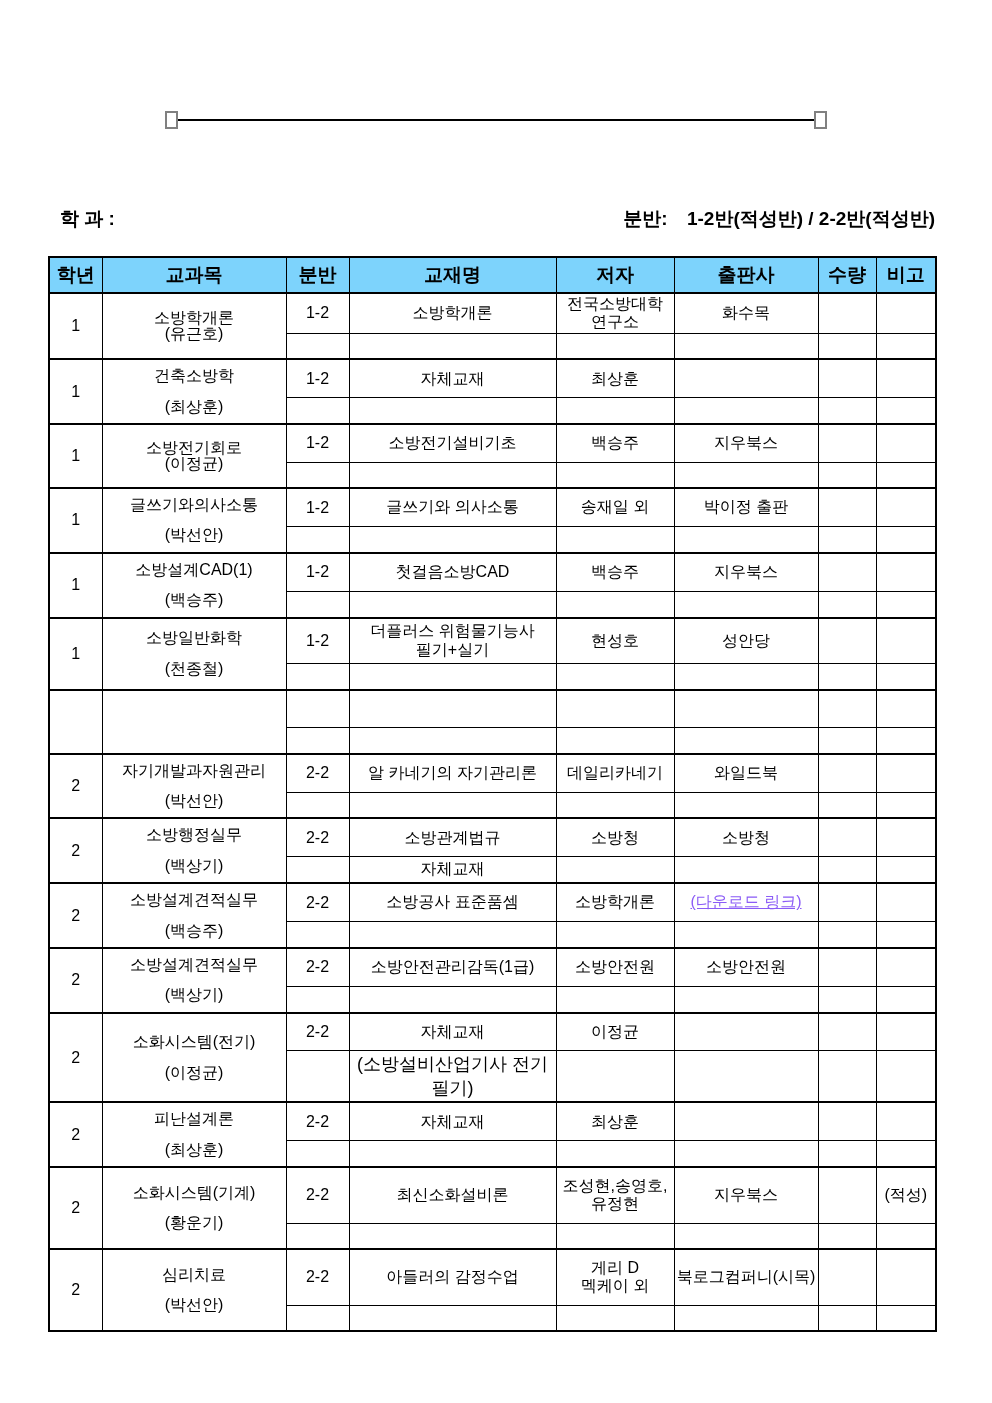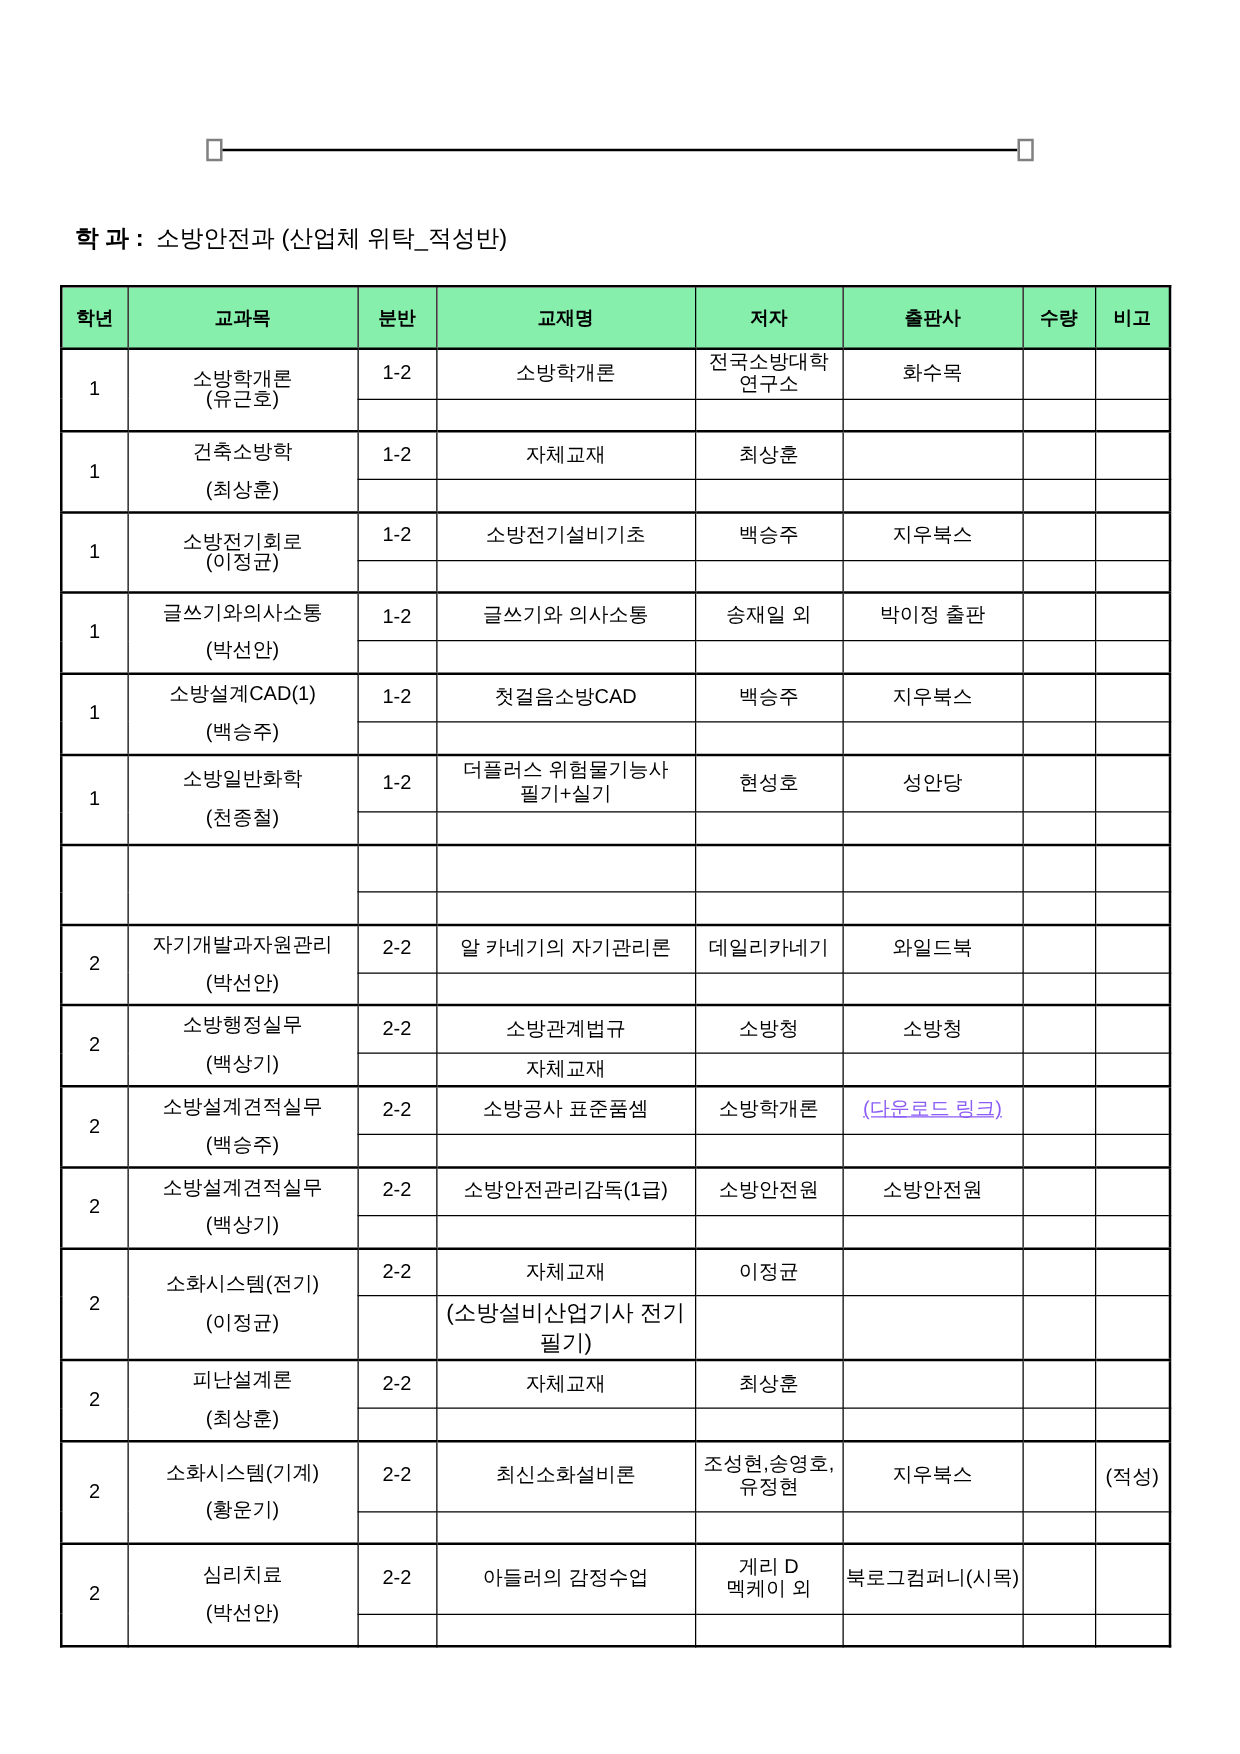--- a/index.html
+++ b/index.html
@@ -20,21 +20,21 @@
     line-height: 1.1;
   }
 
   .deco { width: 662px; margin: 8px auto 0 auto; display: flex; align-items: center; height: 20px; }
   .deco .sq { width: 13px; height: 18px; border: 2px solid #808080; background: #fff; flex: 0 0 auto; }
   .deco .bar { flex: 1 1 auto; height: 2px; background: #000; }
 
   .info {
     display: flex;
     align-items: baseline;
-    margin: 48px 57px 0 60px;
+    margin: 76px 57px 0 60px;
     font-size: 19px;
     white-space: nowrap;
   }
   .info .lbl { font-weight: 700; }
   .info .dept-val { margin-left: 10px; font-weight: 400; }
   .info .ban-group { margin-left: auto; font-weight: 700; }
   .info .ban-val { margin-left: 14px; }
 
   table.tbl {
     border-collapse: collapse;
@@ -45,24 +45,24 @@
   }
   .tbl th, .tbl td {
     border: 1px solid #000;
     padding: 1px 2px;
     text-align: center;
     vertical-align: middle;
     overflow: hidden;
     font-size: 16px;
   }
   .tbl th {
-    background: #86efac;
-    font-size: 15px;
+    background: #7dd3fc;
+    font-size: 19px;
     font-weight: 700;
-    height: 50px;
+    height: 36px;
     border-bottom: 2px solid #000;
   }
   tr.r1 > td { border-top: 2px solid #000; }
   tr.r2 > td { border-top: 1px solid #000; }
   tr.r1 { height: 38px; }
   tr.r2 { height: 26px; }
   tr.r1.h46 { height: 46px; }
   tr.r1.h56 { height: 56px; }
 
   td.subject-cell { line-height: 1.9; }
@@ -78,21 +78,24 @@
 
 
   <div class="deco">
     <span class="sq"></span>
     <span class="bar"></span>
     <span class="sq"></span>
   </div>
 
   <div class="info">
     <span class="lbl">학 과 :</span>
-    <span class="dept-val">소방안전과 (산업체 위탁_적성반)</span>
+    <span class="ban-group">
+      <span>분반:</span>
+      <span class="ban-val">1-2반(적성반) / 2-2반(적성반)</span>
+    </span>
   </div>
 
   <table class="tbl">
     <colgroup>
       <col style="width:53px">
         <col style="width:184px">
         <col style="width:63px">
         <col style="width:207px">
       <col style="width:118px">
         <col style="width:144px">

